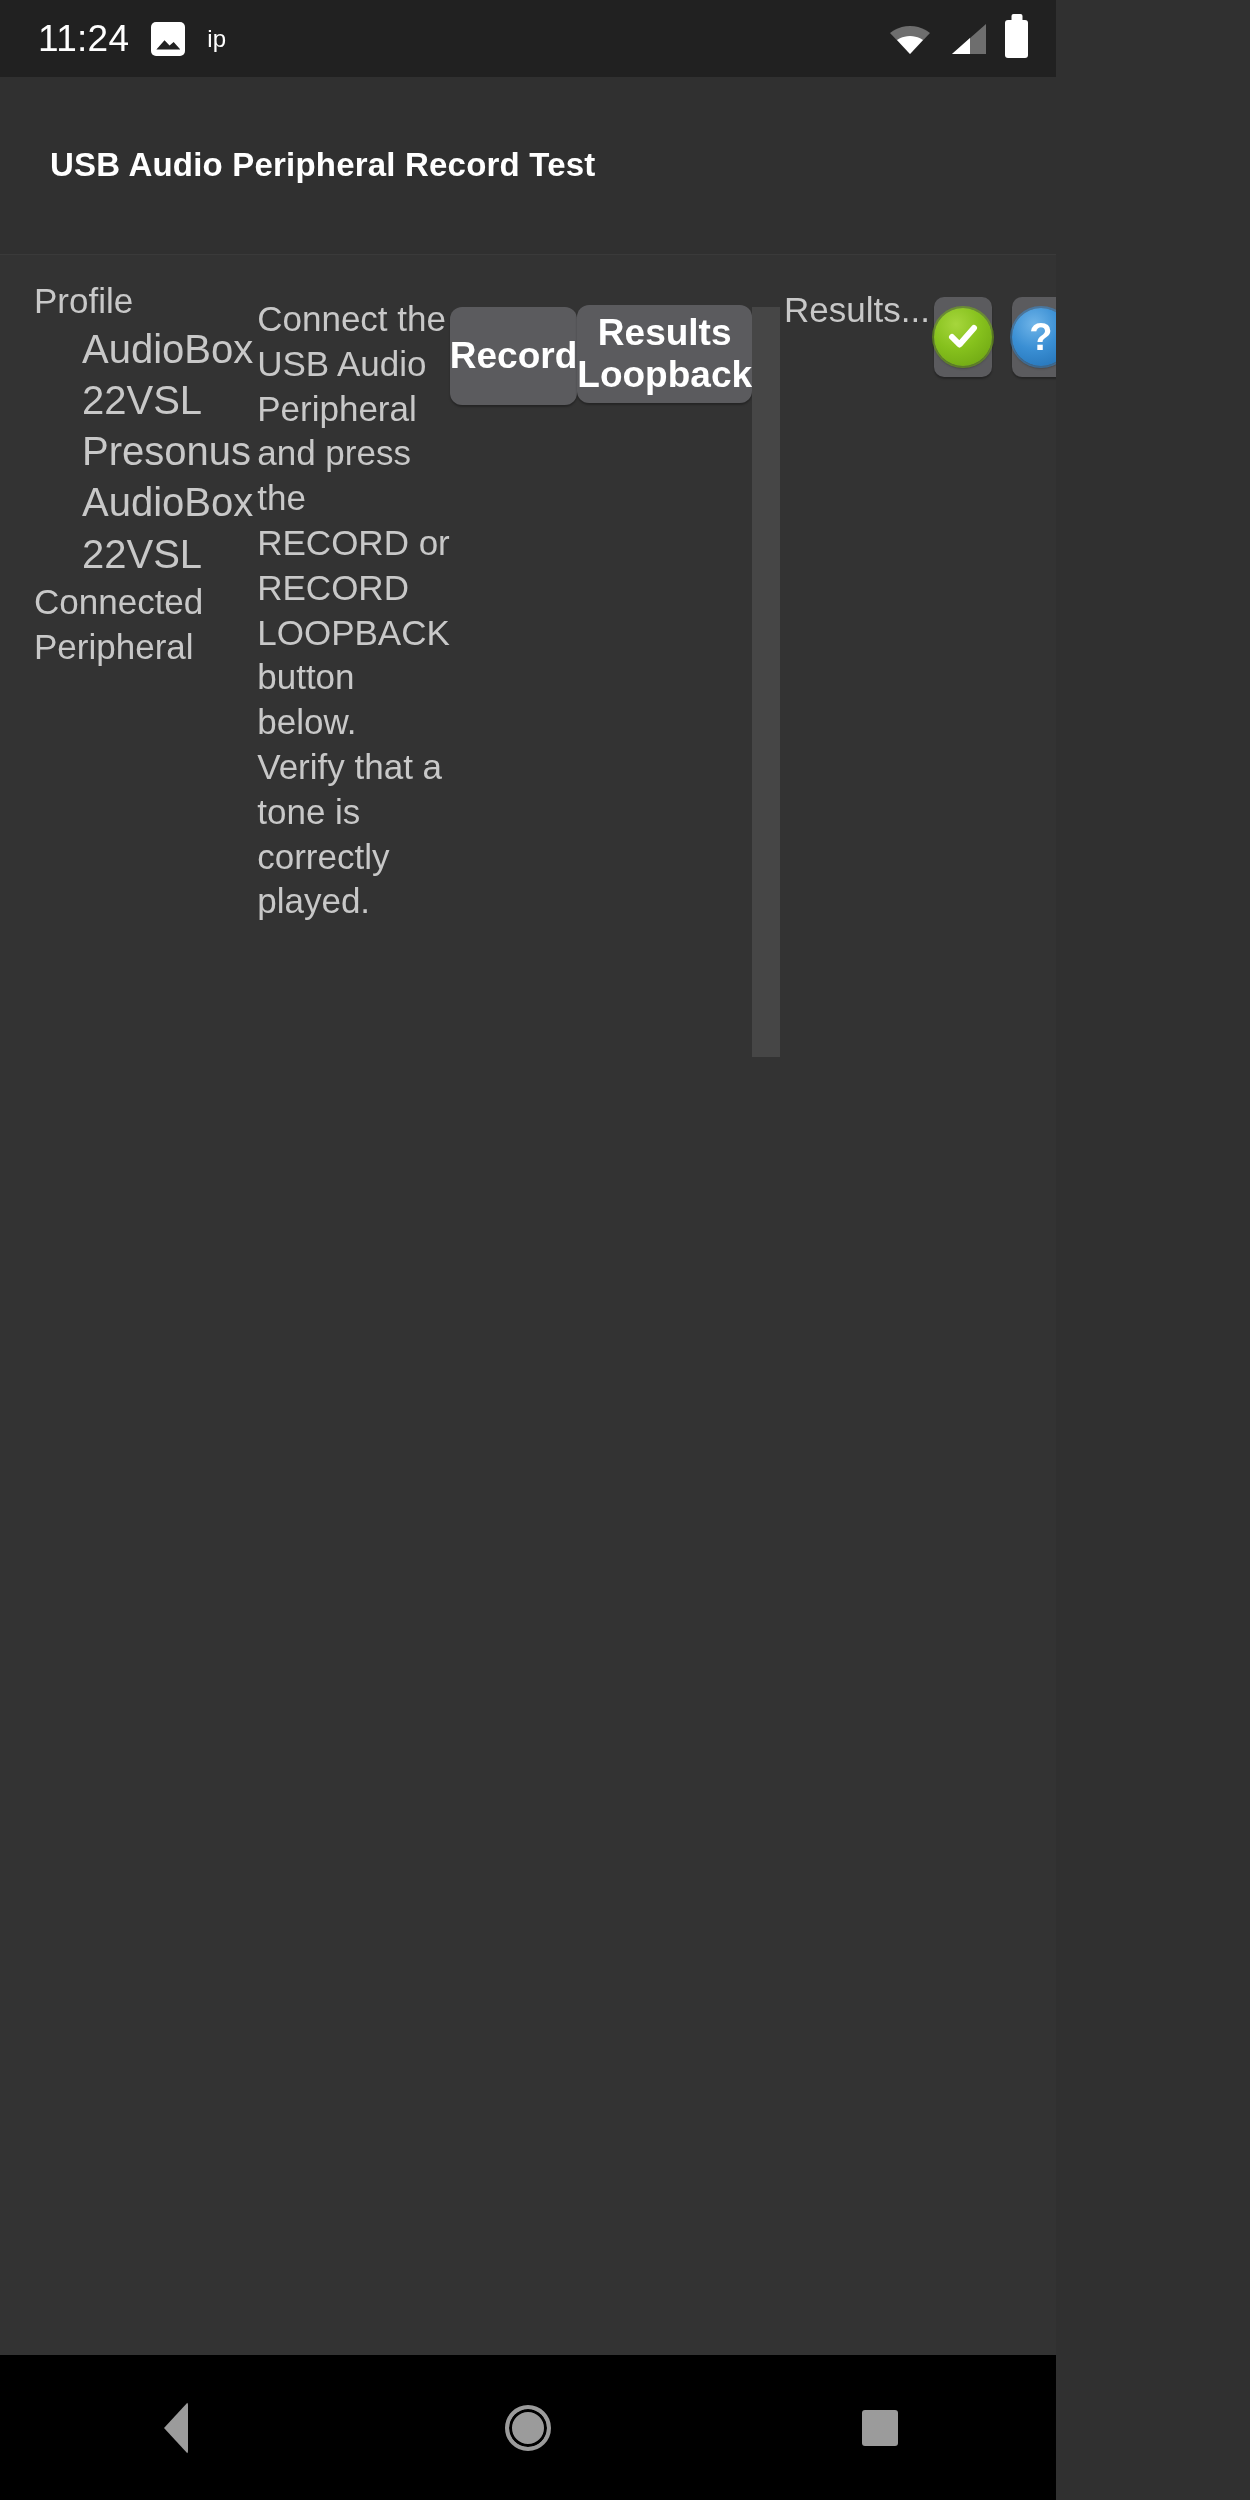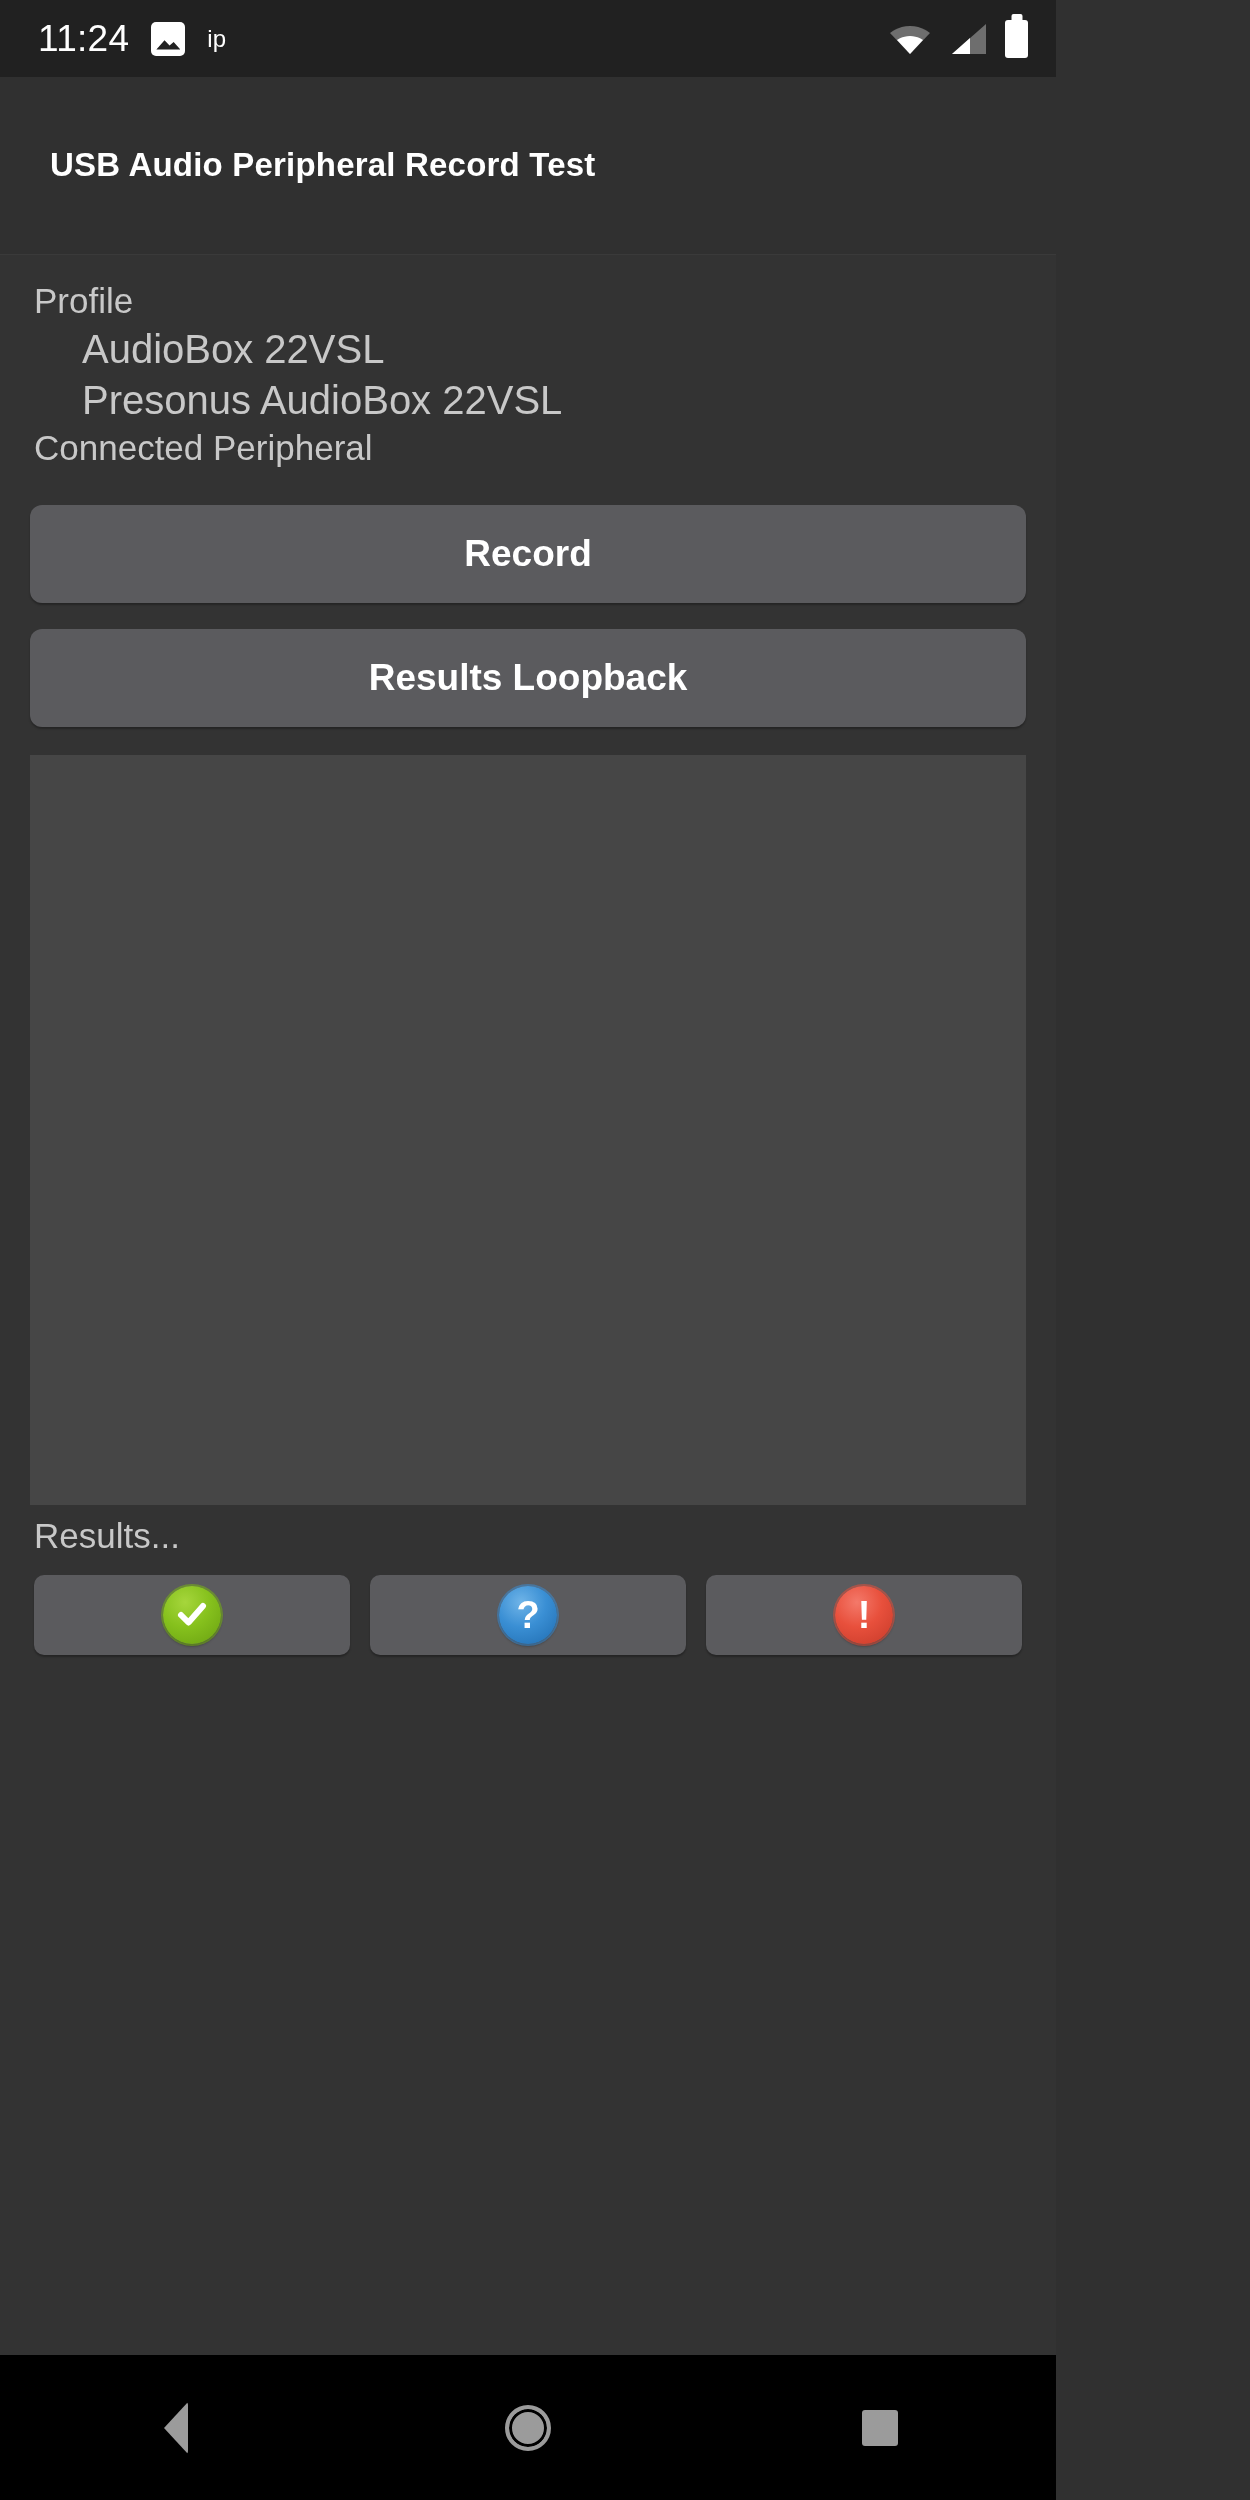--- a/index.html
+++ b/index.html
@@ -108,21 +108,21 @@
     letter-spacing: 0.2px;
     line-height: 1.1;
   }
 
   
   .content {
     flex: 1 1 auto;
     background: #333333;
     padding: 24px 30px 0 30px;
     display: flex;
-    flex-direction: column;
+    flex-direction: row;
     overflow: hidden;
   }
 
   .info-block { margin-bottom: 6px; }
 
   .info-head {
     color: #c8c8c8;
     font-size: 35px;
     line-height: 1.28;
     padding-left: 4px;
@@ -309,20 +309,21 @@
 
   <div class="content">
 
     <div class="info-block">
       <div class="info-head">Profile</div>
       <div class="info-sub">AudioBox 22VSL</div>
       <div class="info-sub">Presonus AudioBox 22VSL</div>
       <div class="info-head">Connected Peripheral</div>
     </div>
 
+    <div class="instructions">Connect the USB Audio Peripheral and press the RECORD or RECORD LOOPBACK button below. Verify that a tone is correctly played.</div>
 
     <button class="action-btn">Record</button>
     <button class="action-btn">Results Loopback</button>
 
     <div class="log-panel">
       <div class="log-text"></div>
     </div>
 
     <div class="results-label">Results...</div>
 

